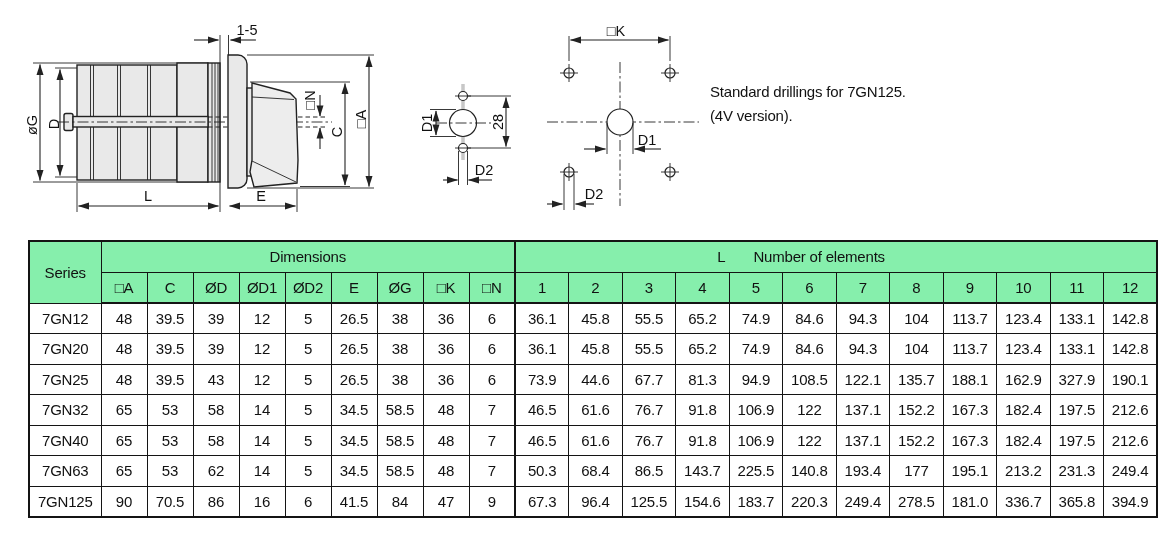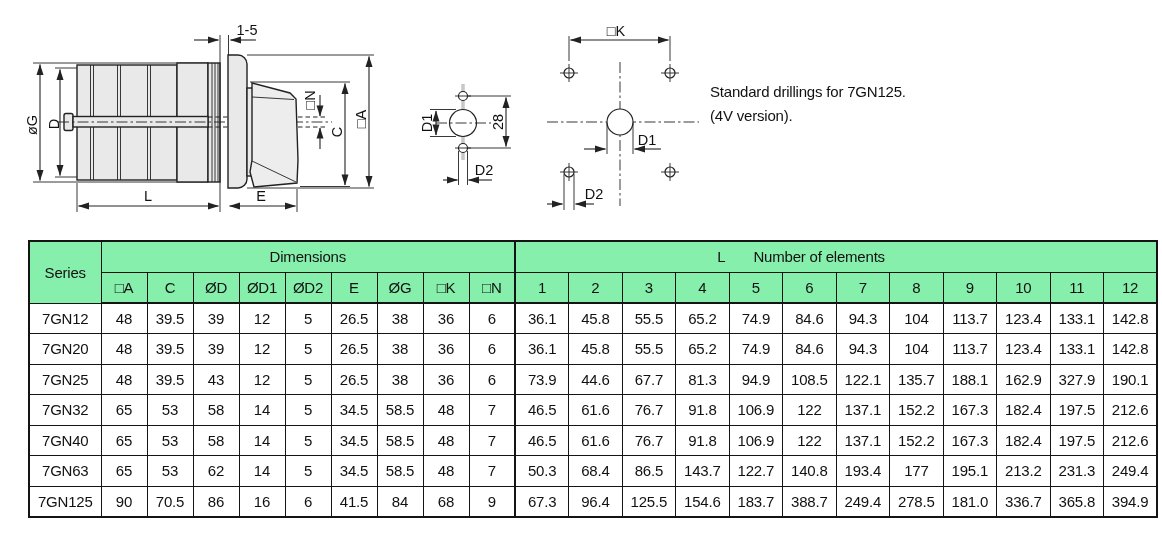--- a/index.html
+++ b/index.html
@@ -352,46 +352,46 @@
           <td>14</td>
           <td>5</td>
           <td>34.5</td>
           <td>58.5</td>
           <td>48</td>
           <td>7</td>
           <td class="sec">50.3</td>
           <td>68.4</td>
           <td>86.5</td>
           <td>143.7</td>
-          <td>122.7</td>
+          <td>225.5</td>
           <td>140.8</td>
           <td>193.4</td>
           <td>177</td>
           <td>195.1</td>
           <td>213.2</td>
           <td>231.3</td>
           <td>249.4</td>
         </tr>
         <tr>
           <th class="series-cell">7GN125</th>
           <td>90</td>
           <td>70.5</td>
           <td>86</td>
           <td>16</td>
           <td>6</td>
           <td>41.5</td>
           <td>84</td>
-          <td>68</td>
+          <td>47</td>
           <td>9</td>
           <td class="sec">67.3</td>
           <td>96.4</td>
           <td>125.5</td>
           <td>154.6</td>
           <td>183.7</td>
-          <td>388.7</td>
+          <td>220.3</td>
           <td>249.4</td>
           <td>278.5</td>
           <td>181.0</td>
           <td>336.7</td>
           <td>365.8</td>
           <td>394.9</td>
         </tr>
       </tbody>
   </table>
 </div>

